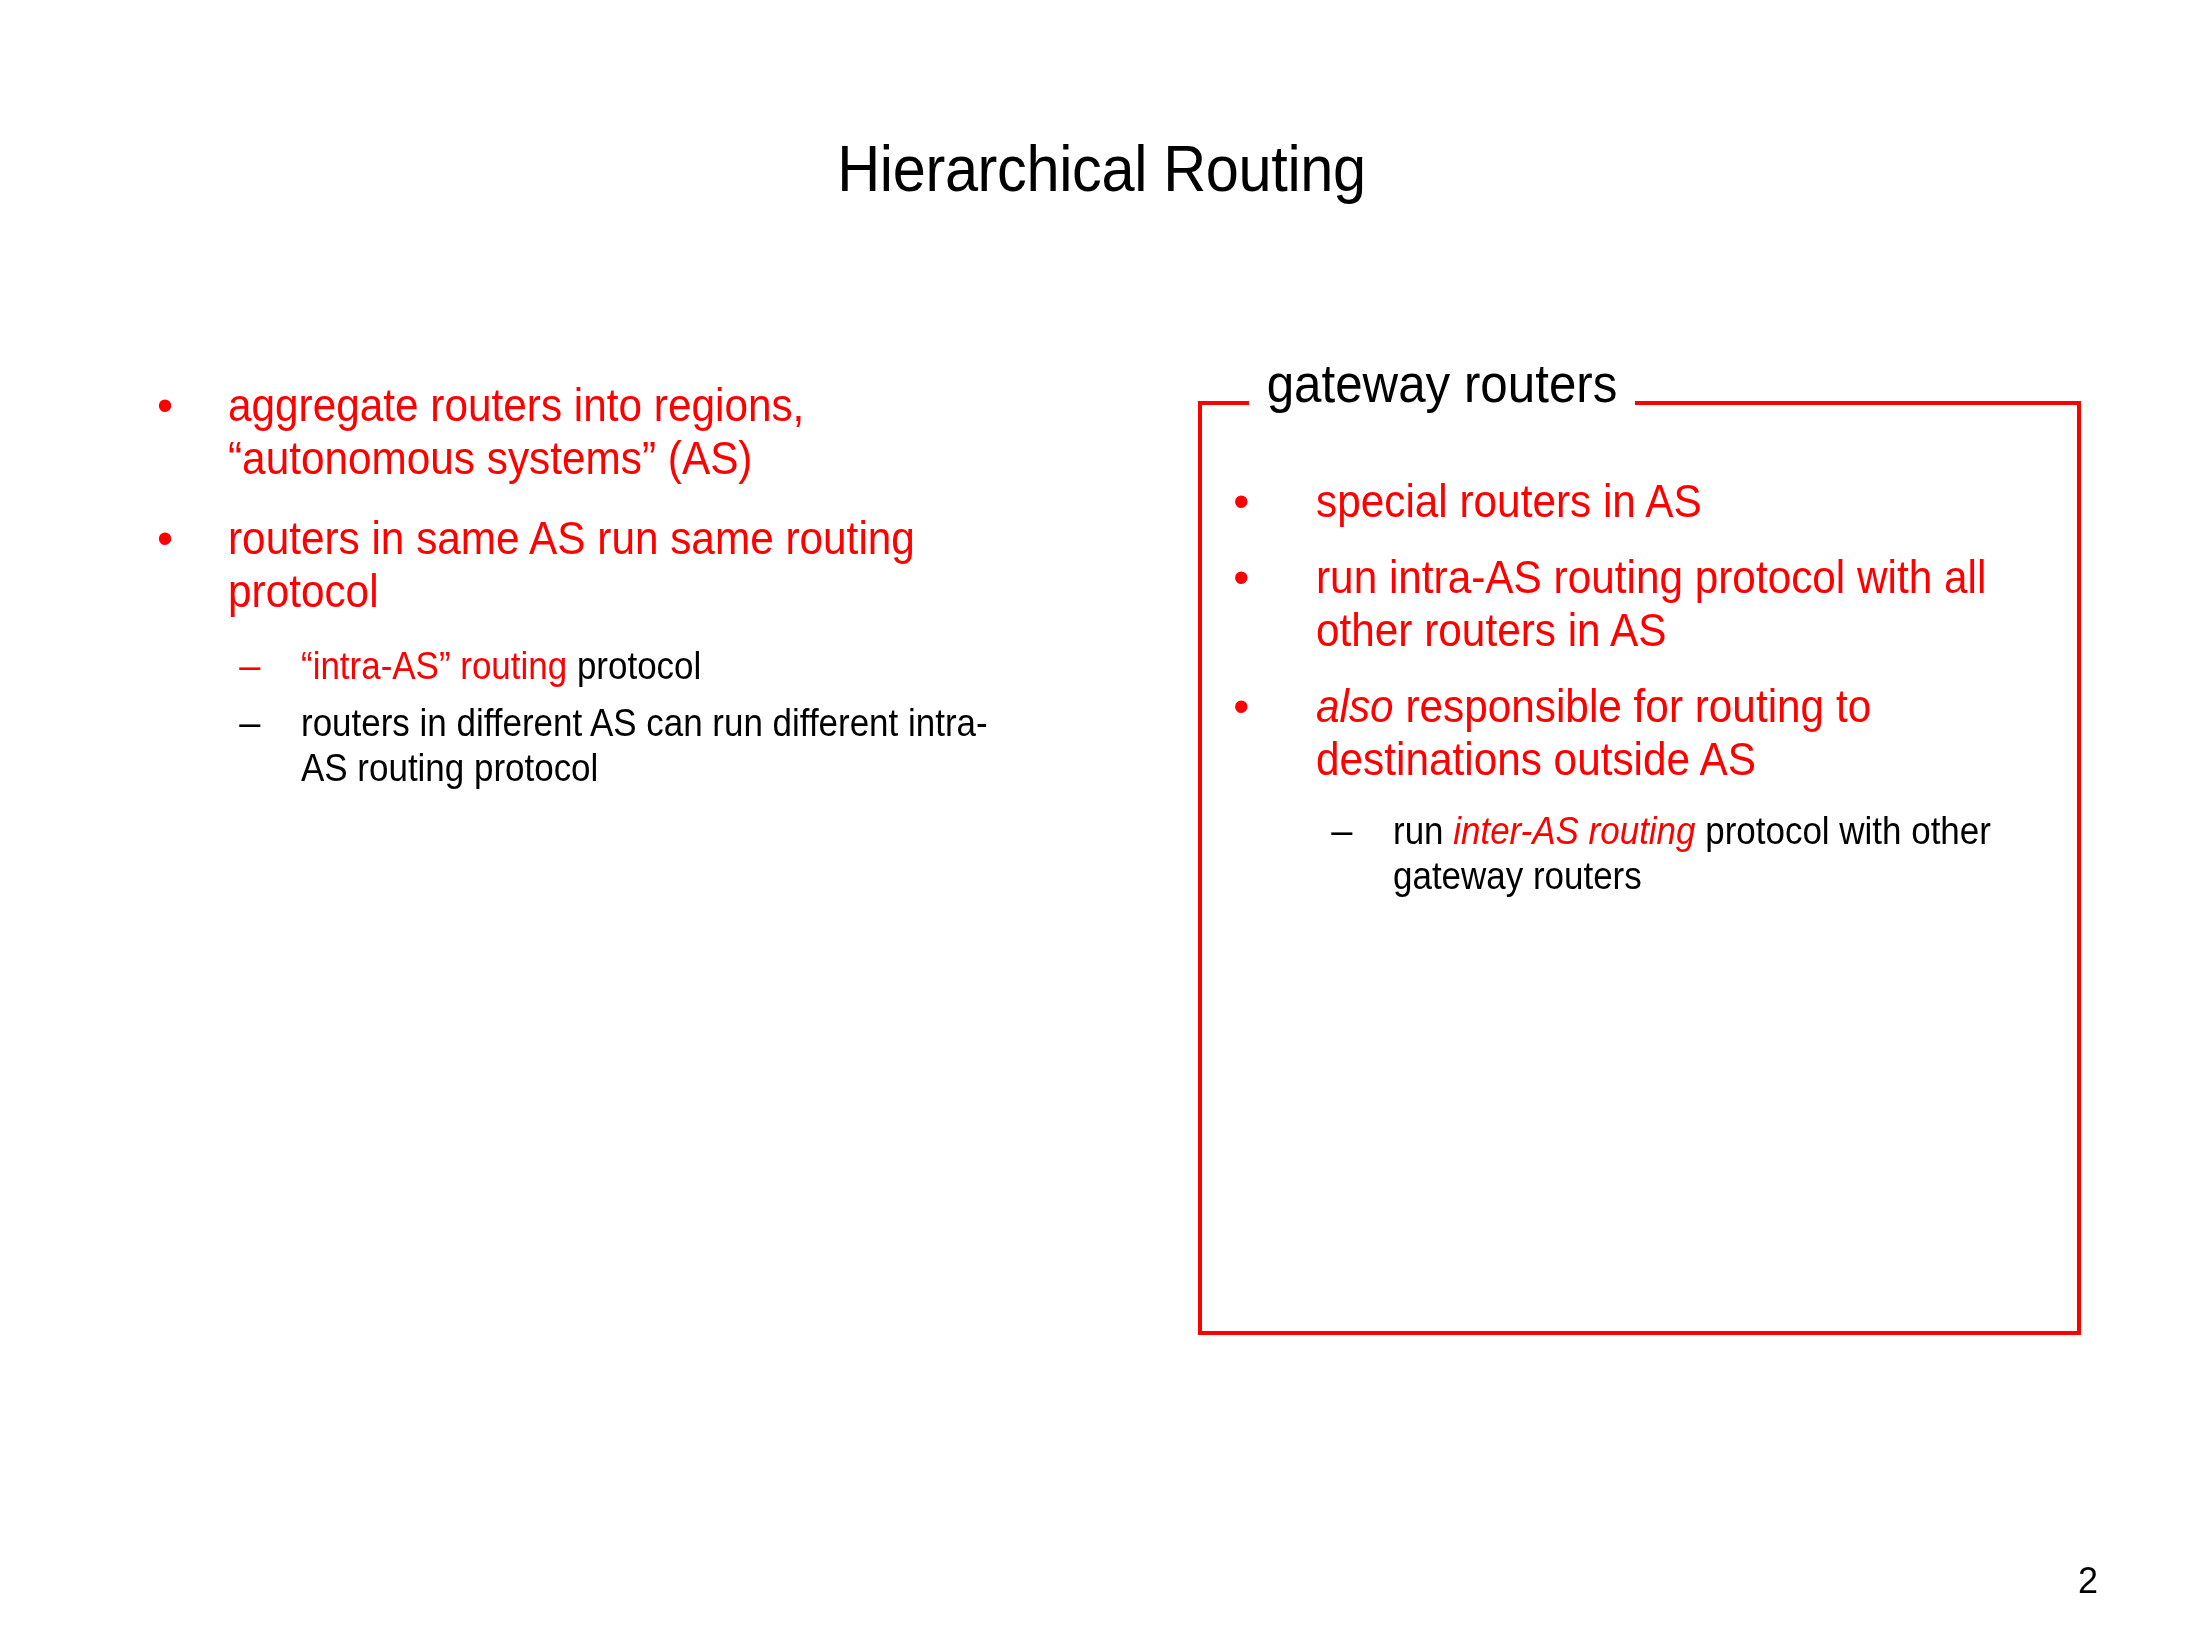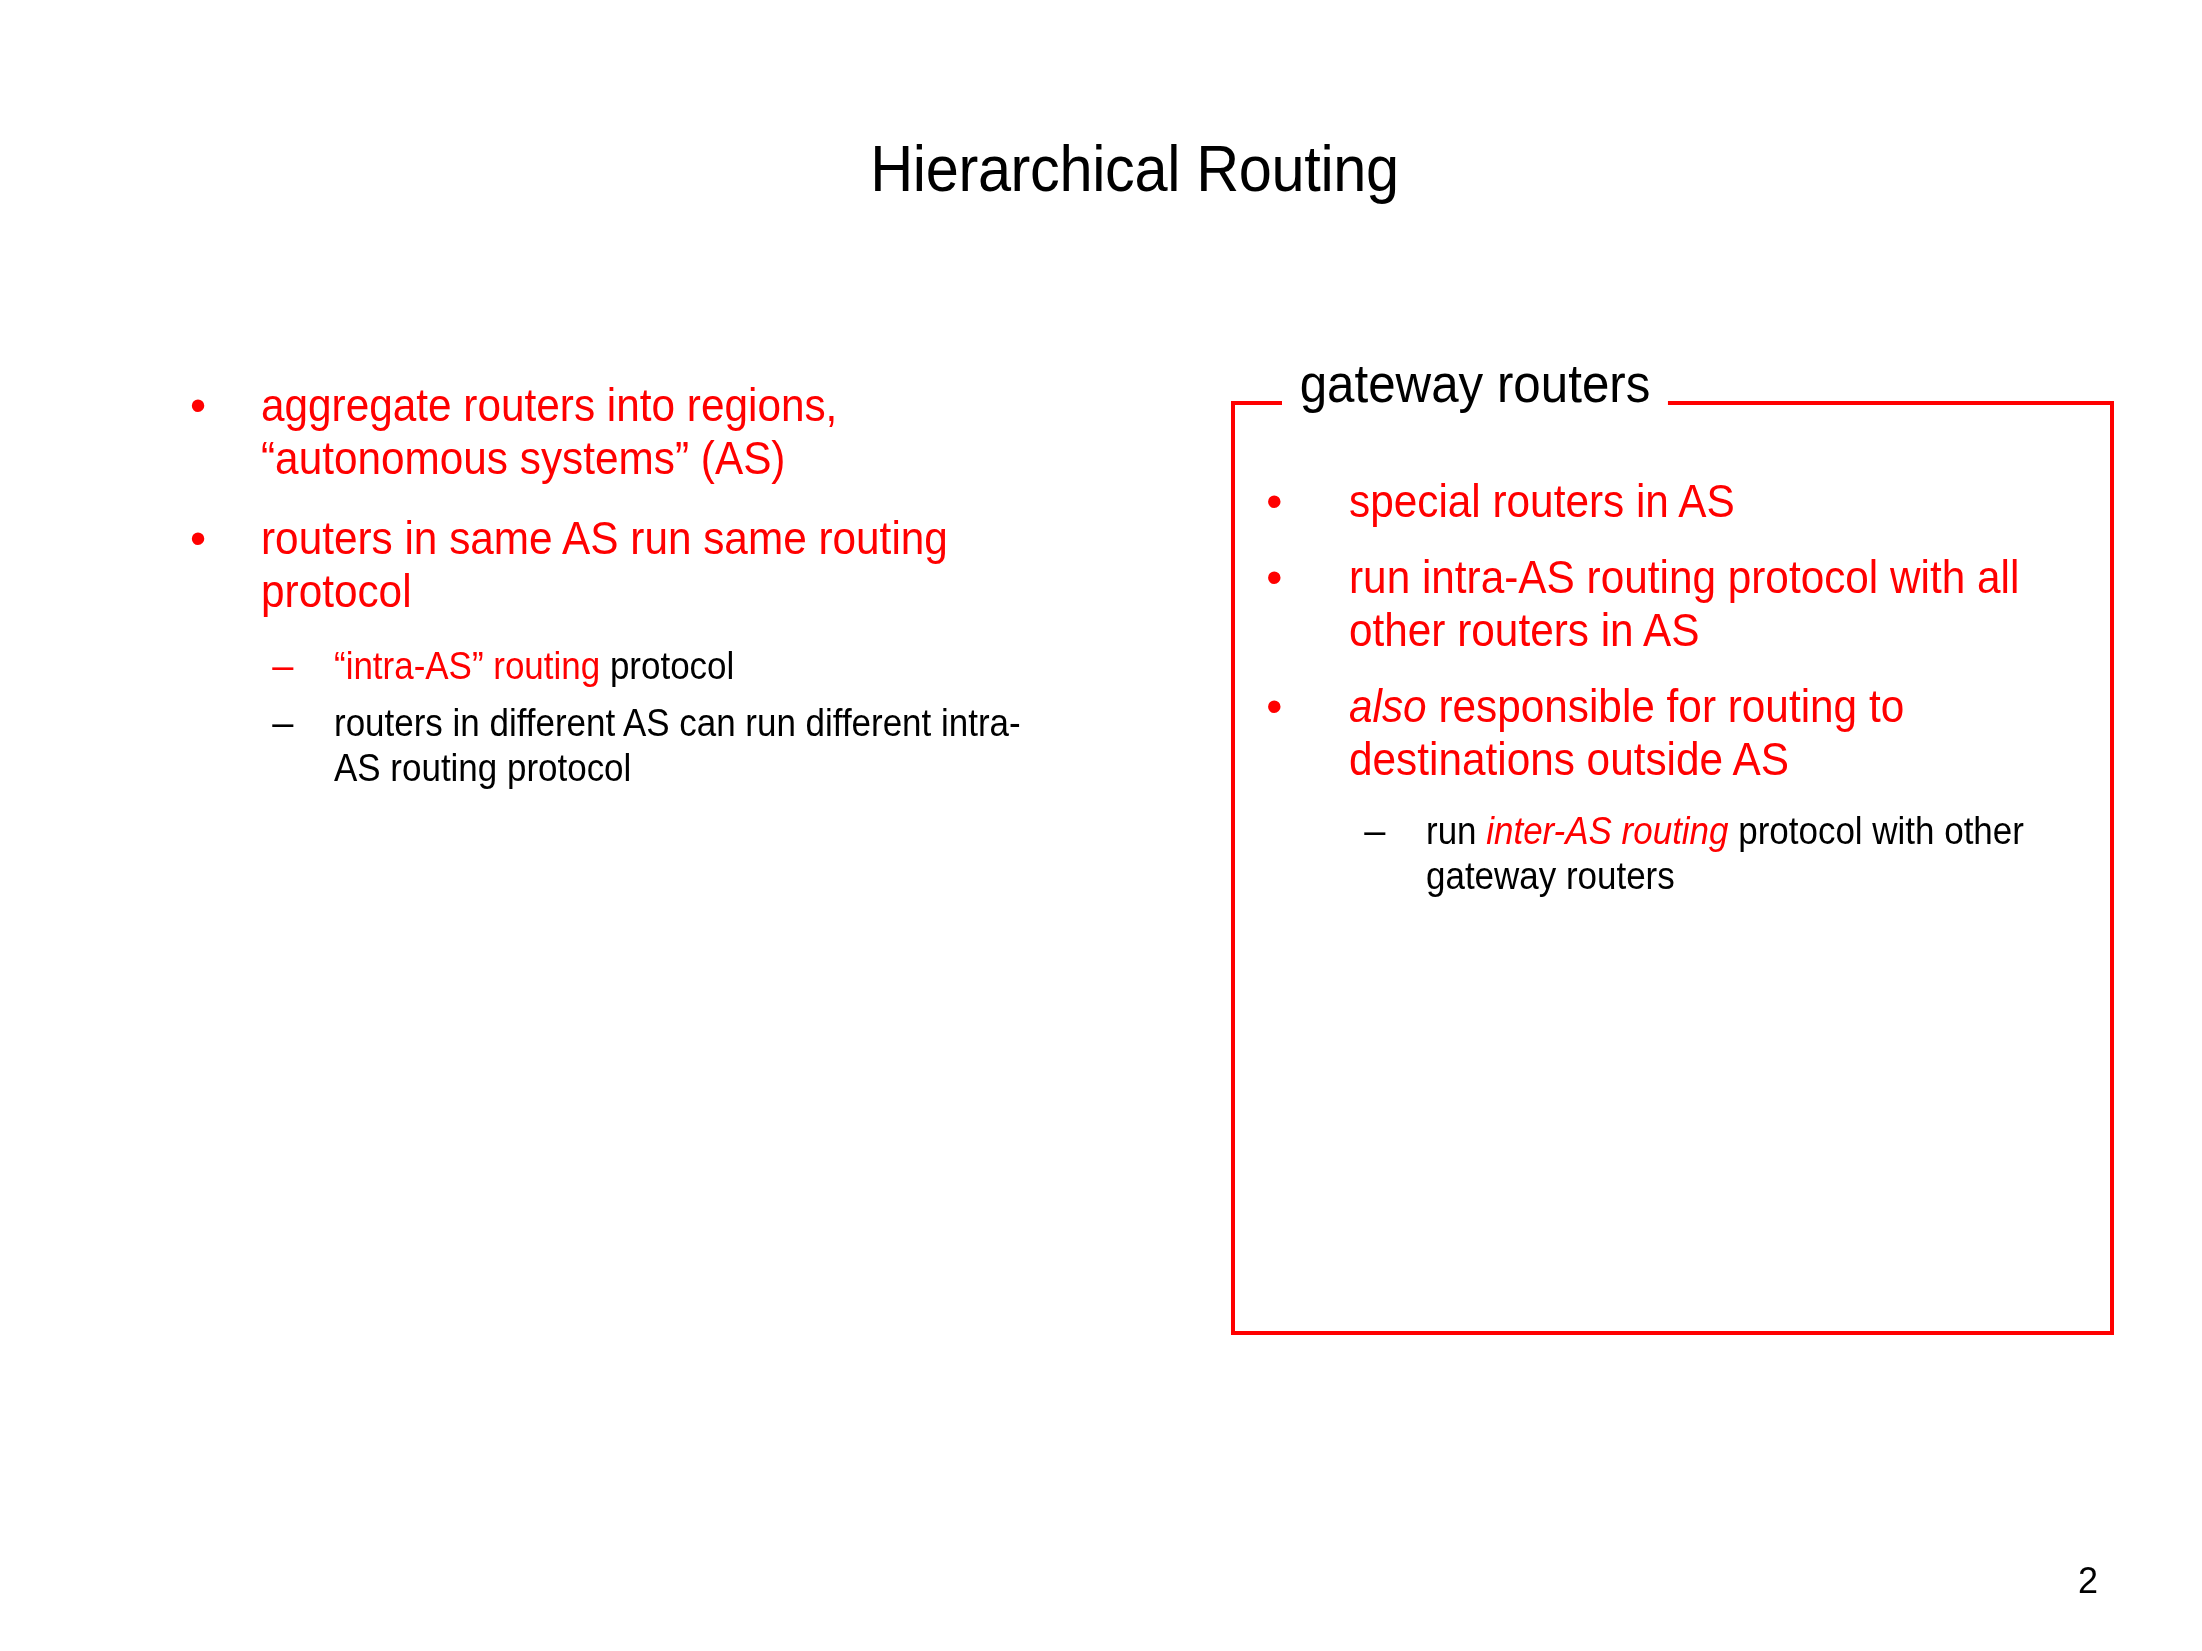--- a/index.html
+++ b/index.html
@@ -13,21 +13,20 @@
     position: relative;
     overflow: hidden;
     font-family: "Liberation Sans", "DejaVu Sans", sans-serif;
     -webkit-font-smoothing: antialiased;
   }
 
   .slide {
     position: absolute;
     inset: 0;
     background: #ffffff;
-    margin-left: 33px;
   }
 
   
   #slide-title {
     position: absolute;
     top: 136px;
     left: 0;
     width: 2203px;
     text-align: center;
     font-size: 64px;

